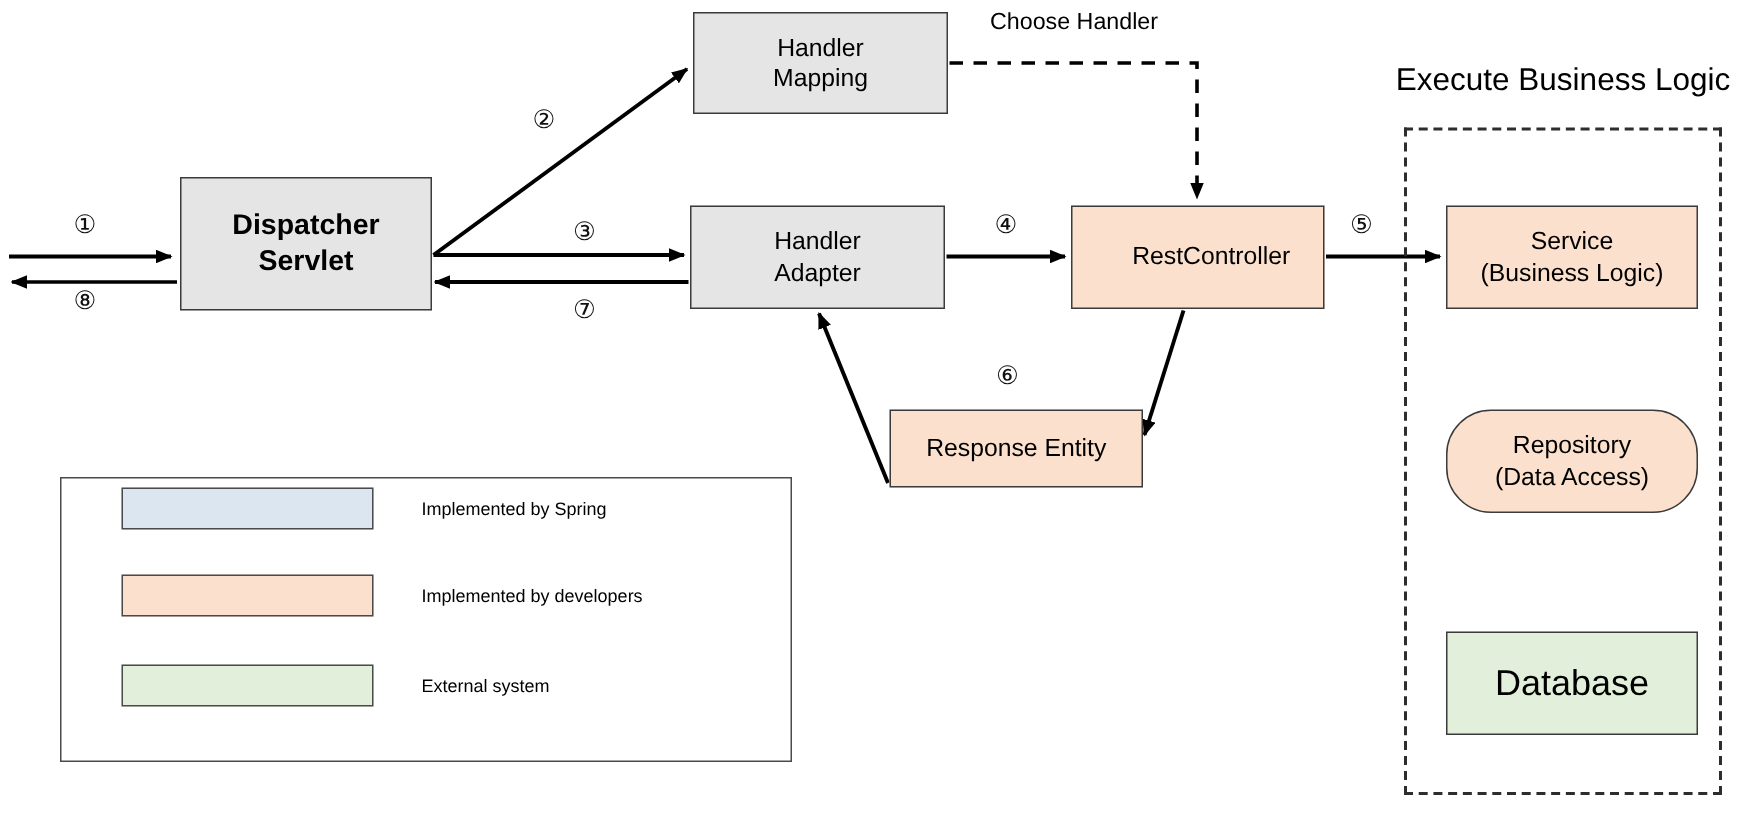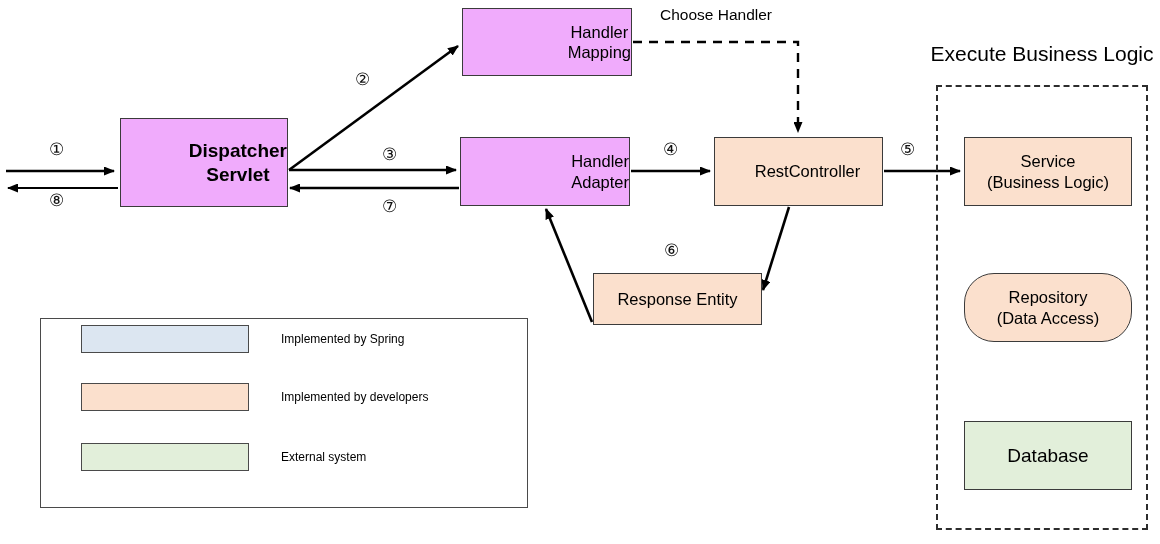--- a/index.html
+++ b/index.html
@@ -28,32 +28,32 @@
     border: 1.6px solid #3b3b3b;
     display: flex;
     align-items: center;
     justify-content: center;
     text-align: center;
     line-height: 1.22;
     color: #000000;
     font-size: 16.5px;
     z-index: 3;
   }
-  .node.spring  { background: #f0abfc; justify-content: flex-end; }
+  .node.spring  { background: #e5e5e5; }
   .node.dev     { background: #fbe0cd; }
   .node.ext     { background: #e2efda; }
   .node .txt { display: block; white-space: pre-line; }
   #n-dispatcher { left:120px; top:118px; width:168px; height:89px; font-weight: bold; font-size: 19px; }
   #n-handlermapping { left:462px; top:8px; width:170px; height:68px; }
   #n-handleradapter { left:460px; top:137px; width:170px; height:69px; }
   #n-restcontroller { left:714px; top:137px; width:169px; height:69px;padding-left:18px; }
   #n-responseentity { left:593px; top:273px; width:169px; height:52px; }
   #n-service { left:964px; top:137px; width:168px; height:69px; }
   #n-repository { left:964px; top:273px; width:168px; height:69px;border-radius:30px; }
-  #n-database { left:964px; top:421px; width:168px; height:69px; font-size: 19px; }
+  #n-database { left:964px; top:421px; width:168px; height:69px; font-size: 24px; }
 
   #group-business {
     position: absolute;
     left: 936px; top: 85px;
     width: 212px; height: 445px;
     box-sizing: border-box;
     border: 2px dashed #2d2d2d;
     background: transparent;
     z-index: 1;
   }

